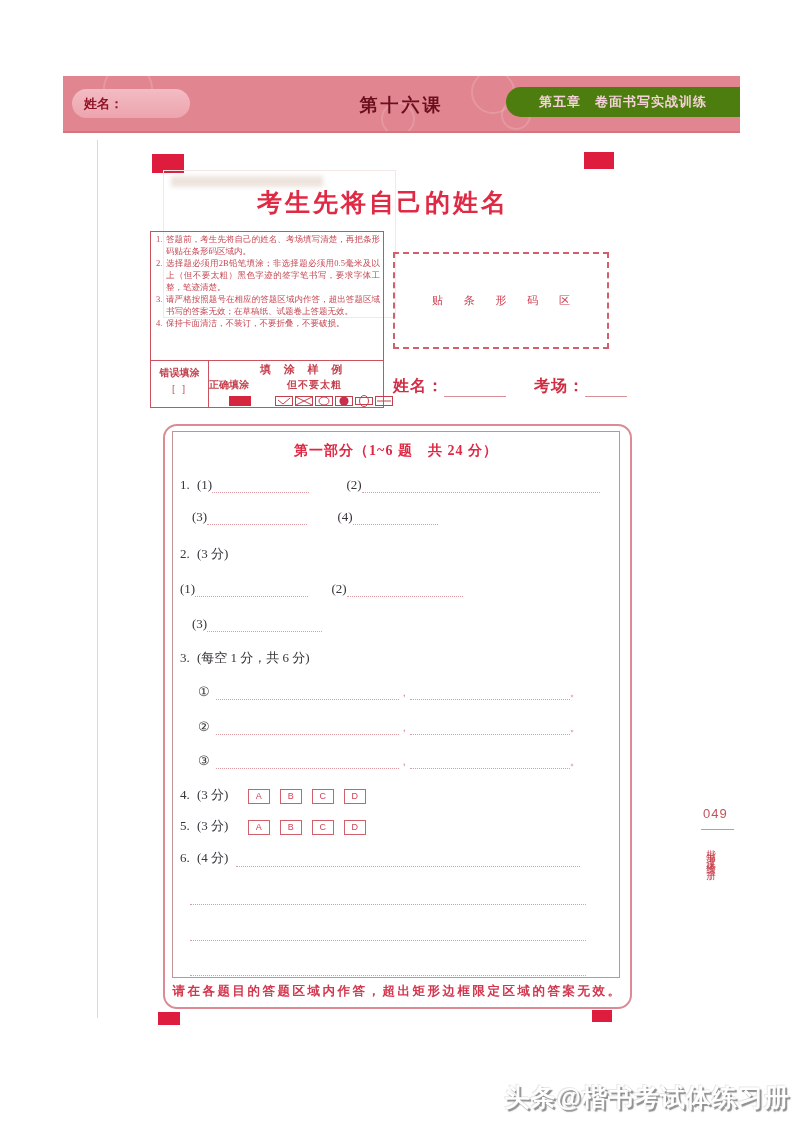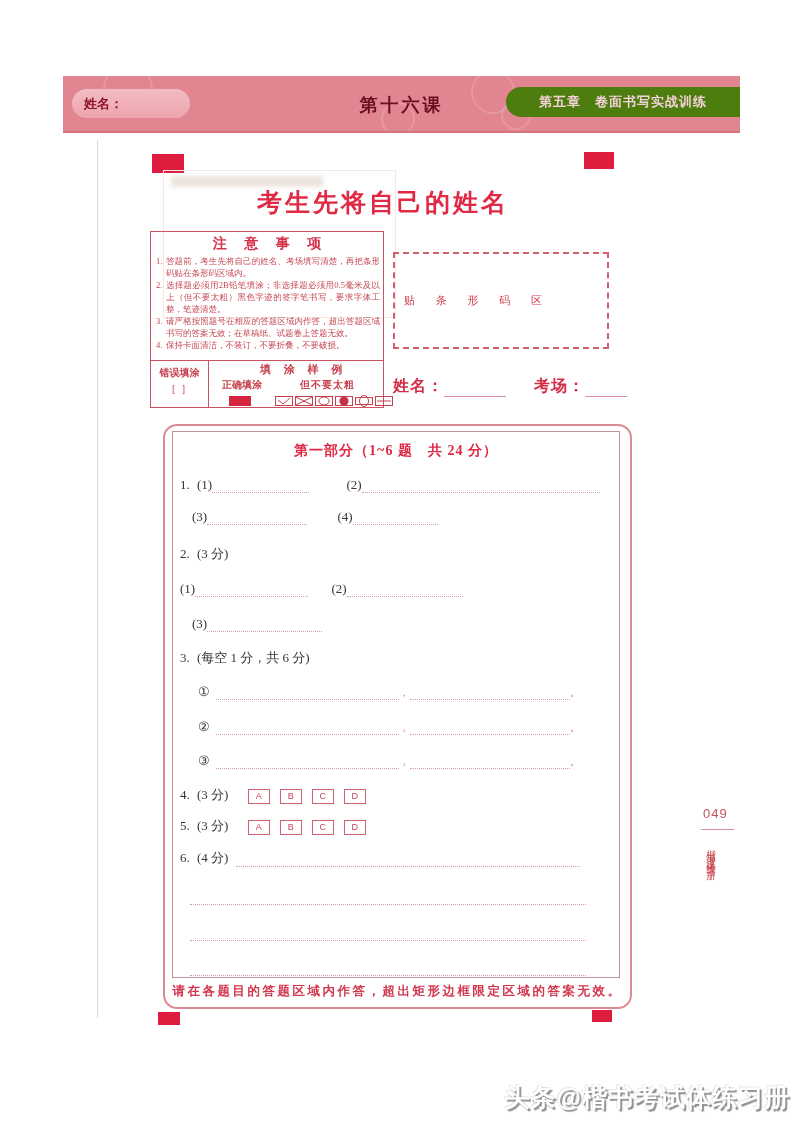--- a/index.html
+++ b/index.html
@@ -43,29 +43,29 @@
   .nitem .t{flex:1;text-align:justify;}
   .notice-bottom{position:absolute;left:0;right:0;bottom:0;height:46px;
                  border-top:1px solid #cc5260;display:flex;}
   .absent-cell{width:57px;flex:none;border-right:1px solid #cc5260;text-align:center;}
   .absent-cell .lab{font-size:10px;font-weight:bold;color:#c5404d;margin-top:5px;}
   .absent-cell .bx{font-size:10px;color:#c5404d;margin-top:3px;letter-spacing:2px;}
   .sample-cell{flex:1;}
   .sample-title{text-align:center;font-size:11px;font-weight:bold;color:#c5404d;
                 letter-spacing:5px;padding:1px 0 0 5px;}
   .sample-labels{display:flex;font-size:10px;font-weight:bold;color:#c5404d;margin-top:1px;}
-  .sample-labels .cl{margin-left:13px;}
+  .sample-labels .cl{}
   .sample-labels .wl{margin-left:38px;letter-spacing:1px;}
   .sample-row{display:flex;align-items:center;margin-top:3px;}
   .fillrect{width:22px;height:10px;background:#d6253f;margin-left:20px;}
   .wsyms{display:flex;gap:2px;margin-left:24px;}
 
   
   .barcode{left:393px;top:252px;width:216px;height:97px;border:2px dashed #d2606c;
-           box-sizing:border-box;display:flex;align-items:center;justify-content:flex-start;}
+           box-sizing:border-box;display:flex;align-items:center;justify-content:center;}
   .barcode span{font-size:11px;color:#cf3b4d;letter-spacing:9px;padding-left:9px;}
 
   
   .nmrow{left:393px;top:376px;display:flex;align-items:flex-end;}
   .nmrow .lab{font-size:16px;font-weight:bold;color:#d22c44;letter-spacing:1px;}
   .uline{display:inline-block;border-bottom:1px solid #d98f98;height:15px;}
 
   
   .outerbox{left:163px;top:424px;width:469px;height:585px;border:2px solid #dc8b94;
             border-radius:14px;box-sizing:border-box;}
@@ -117,21 +117,20 @@
 <div class="abs cmark" style="left:584px;top:152px;width:30px;height:17px;"></div>
 <div class="abs cmark" style="left:158px;top:1012px;width:22px;height:13px;"></div>
 <div class="abs cmark" style="left:592px;top:1010px;width:20px;height:12px;"></div>
 
 <div class="abs ghost"></div>
 <div class="abs ghost-smudge"></div>
 
 <div class="abs card-title">考生先将自己的姓名</div>
 
 <div class="abs notice">
-  <div class="notice-title">注 意 事 项</div>
   <div class="notice-items">
     <div class="nitem">
       <span class="n">1.</span>
       <span class="t">答题前，考生先将自己的姓名、考场填写清楚，再把条形码贴在条形码区域内。</span>
     </div>
     <div class="nitem">
       <span class="n">2.</span>
       <span class="t">选择题必须用2B铅笔填涂；非选择题必须用0.5毫米及以上（但不要太粗）黑色字迹的签字笔书写，要求字体工整，笔迹清楚。</span>
     </div>
     <div class="nitem">

